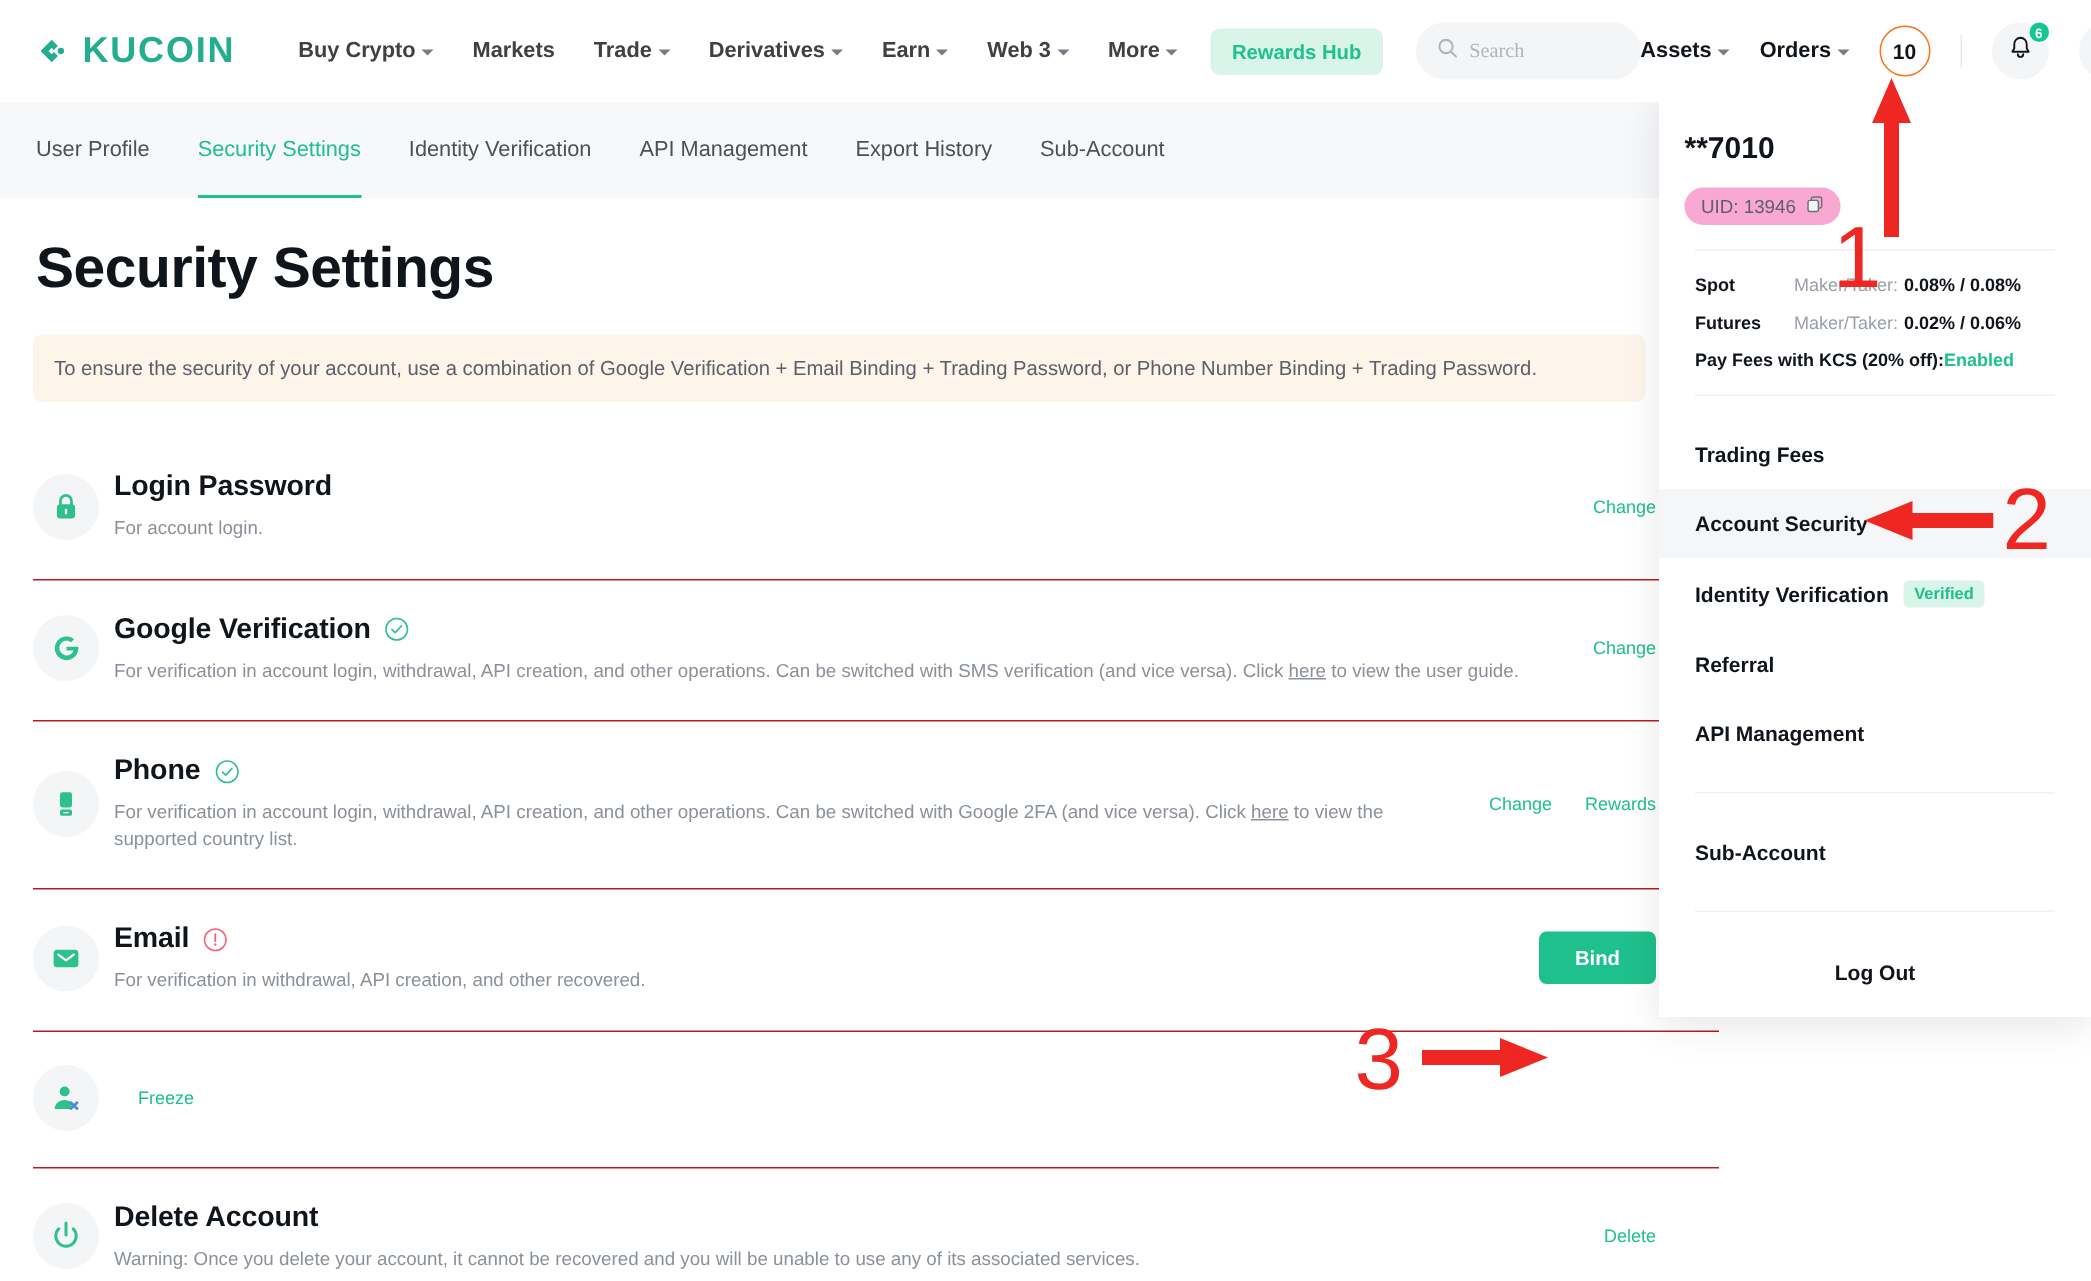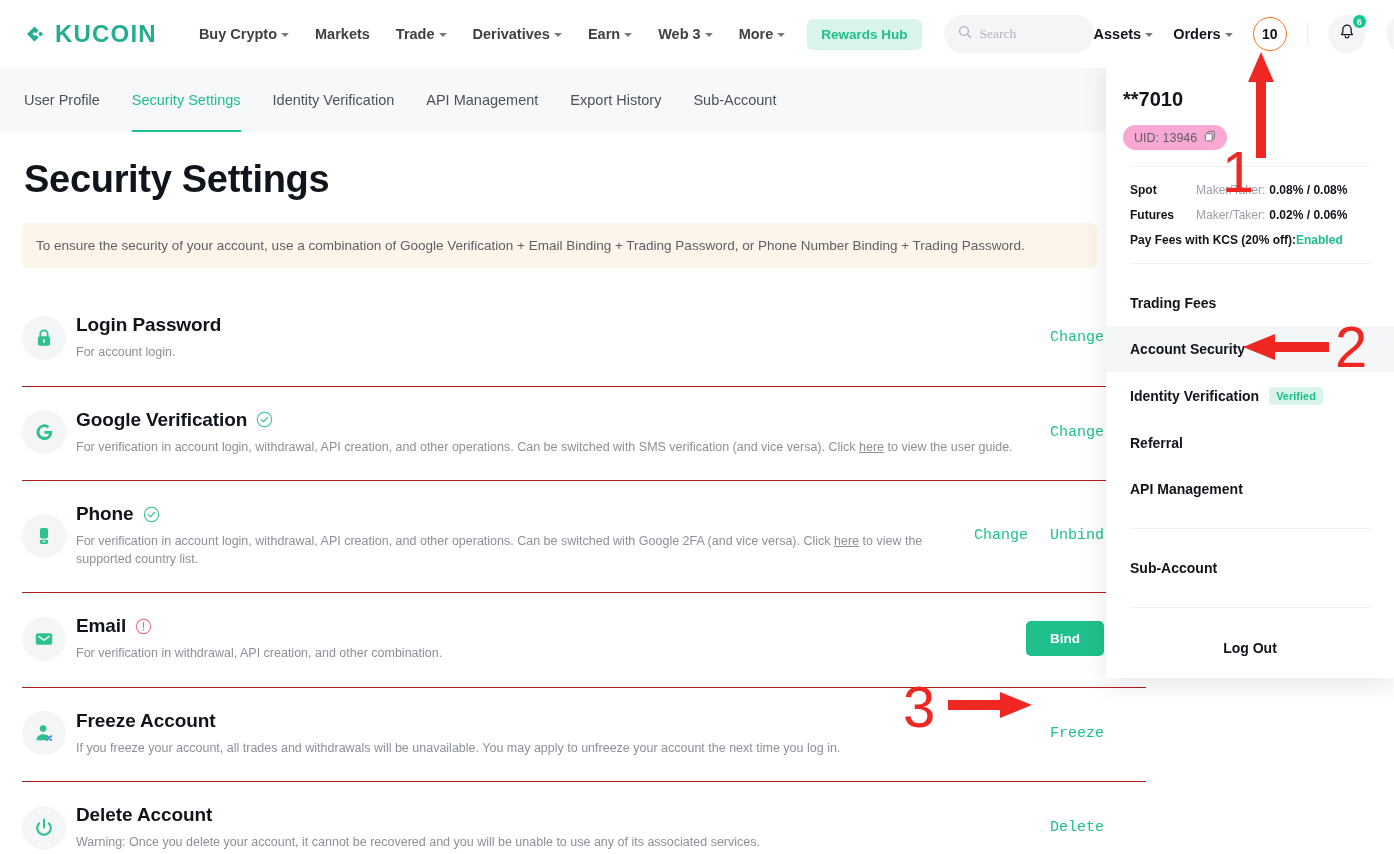--- a/index.html
+++ b/index.html
@@ -119,21 +119,21 @@
   .row-body { flex: 1 1 auto; min-width: 0; }
   .row-title-line { display: flex; align-items: center; gap: 9px; }
   .row-title { font-size: 19px; font-weight: 700; color: #10141b; letter-spacing: -0.1px; }
   .row-desc { font-size: 12.5px; color: #8b9199; margin-top: 8px; line-height: 1.4; }
   .row-desc a { color: #8b9199; text-decoration: underline; }
   .row-actions {
     display: flex; align-items: center; gap: 22px; flex: 0 0 auto;
     margin-left: 16px; padding-right: 42px;
   }
   .link-action {
-    font-size: 15px; color: #1ec08c; cursor: pointer; white-space: nowrap; font-family: Liberation Mono, monospace;
+    font-size: 12px; color: #1ec08c; cursor: pointer; white-space: nowrap;
   }
   .btn-primary {
     background: #1ec08c; color: #fff; font-size: 13.5px; font-weight: 700;
     border: none; border-radius: 5px; padding: 10px 24px; cursor: pointer;
     font-family: "Liberation Sans", sans-serif;
   }
 
   .ok-badge, .warn-badge {
     width: 17px; height: 17px; border-radius: 50%;
     display: inline-flex; align-items: center; justify-content: center;
@@ -349,21 +349,21 @@
                 <path d="M5.6 9.2 L7.9 11.4 L12.3 6.7" fill="none" stroke="#2ec18b" stroke-width="1.2" stroke-linecap="round" stroke-linejoin="round"></path>
               </svg>
             </span>
           </div>
           <div class="row-desc">
             <span>For verification in account login, withdrawal, API creation, and other operations. Can be switched with Google 2FA (and vice versa). Click </span><a href="#">here</a><span> to view the supported country list.</span>
           </div>
         </div>
         <div class="row-actions">
           <span class="link-action">Change</span>
-          <span class="link-action">Unbind</span>
+          <span class="link-action">Rewards</span>
         </div>
       </div>
 
       <div class="row">
         <div class="row-icon">
           <svg width="22" height="22" viewBox="0 0 24 24">
             <rect x="3" y="5.6" width="18" height="12.8" rx="2.6" fill="#2ec18b"></rect>
             <path d="M6.4 9.2 L12 13.4 L17.6 9.2" fill="none" stroke="#ffffff" stroke-width="1.6" stroke-linecap="round" stroke-linejoin="round"></path>
           </svg>
         </div>
@@ -371,40 +371,34 @@
           <div class="row-title-line">
             <span class="row-title">Email</span>
             <span class="warn-badge">
               <svg width="17" height="17" viewBox="0 0 18 18">
                 <circle cx="9" cy="9" r="7.6" fill="none" stroke="#f2667d" stroke-width="1.1"></circle>
                 <line x1="9" y1="5" x2="9" y2="10" stroke="#f2667d" stroke-width="1.3" stroke-linecap="round"></line>
                 <circle cx="9" cy="12.4" r="0.85" fill="#f2667d"></circle>
               </svg>
             </span>
           </div>
-          <div class="row-desc">For verification in withdrawal, API creation, and other combination.</div>
+          <div class="row-desc">For verification in withdrawal, API creation, and other recovered.</div>
         </div>
         <div class="row-actions">
           <button class="btn-primary">Bind</button>
         </div>
       </div>
 
       <div class="row">
         <div class="row-icon">
           <svg width="22" height="22" viewBox="0 0 24 24">
             <circle cx="11" cy="7.2" r="3.6" fill="#2ec18b"></circle>
             <path d="M3.8 20c0-4 3.3-6.6 7.2-6.6 2 0 3.8.7 5.1 1.8V20z" fill="#2ec18b"></path>
             <path d="M15.6 15.4 L20 19.6 M20 15.4 L15.6 19.6" stroke="#4a90d9" stroke-width="2.1" stroke-linecap="round"></path>
           </svg>
-        </div>
-        <div class="row-body">
-          <div class="row-title-line">
-            <span class="row-title">Freeze Account</span>
-          </div>
-          <div class="row-desc">If you freeze your account, all trades and withdrawals will be unavailable. You may apply to unfreeze your account the next time you log in.</div>
         </div>
         <div class="row-actions">
           <span class="link-action">Freeze</span>
         </div>
       </div>
 
       <div class="row">
         <div class="row-icon">
           <svg width="24" height="24" viewBox="0 0 24 24">
             <path d="M7.2 7.2a6.8 6.8 0 1 0 9.6 0" fill="none" stroke="#2ec18b" stroke-width="2" stroke-linecap="round"></path>

